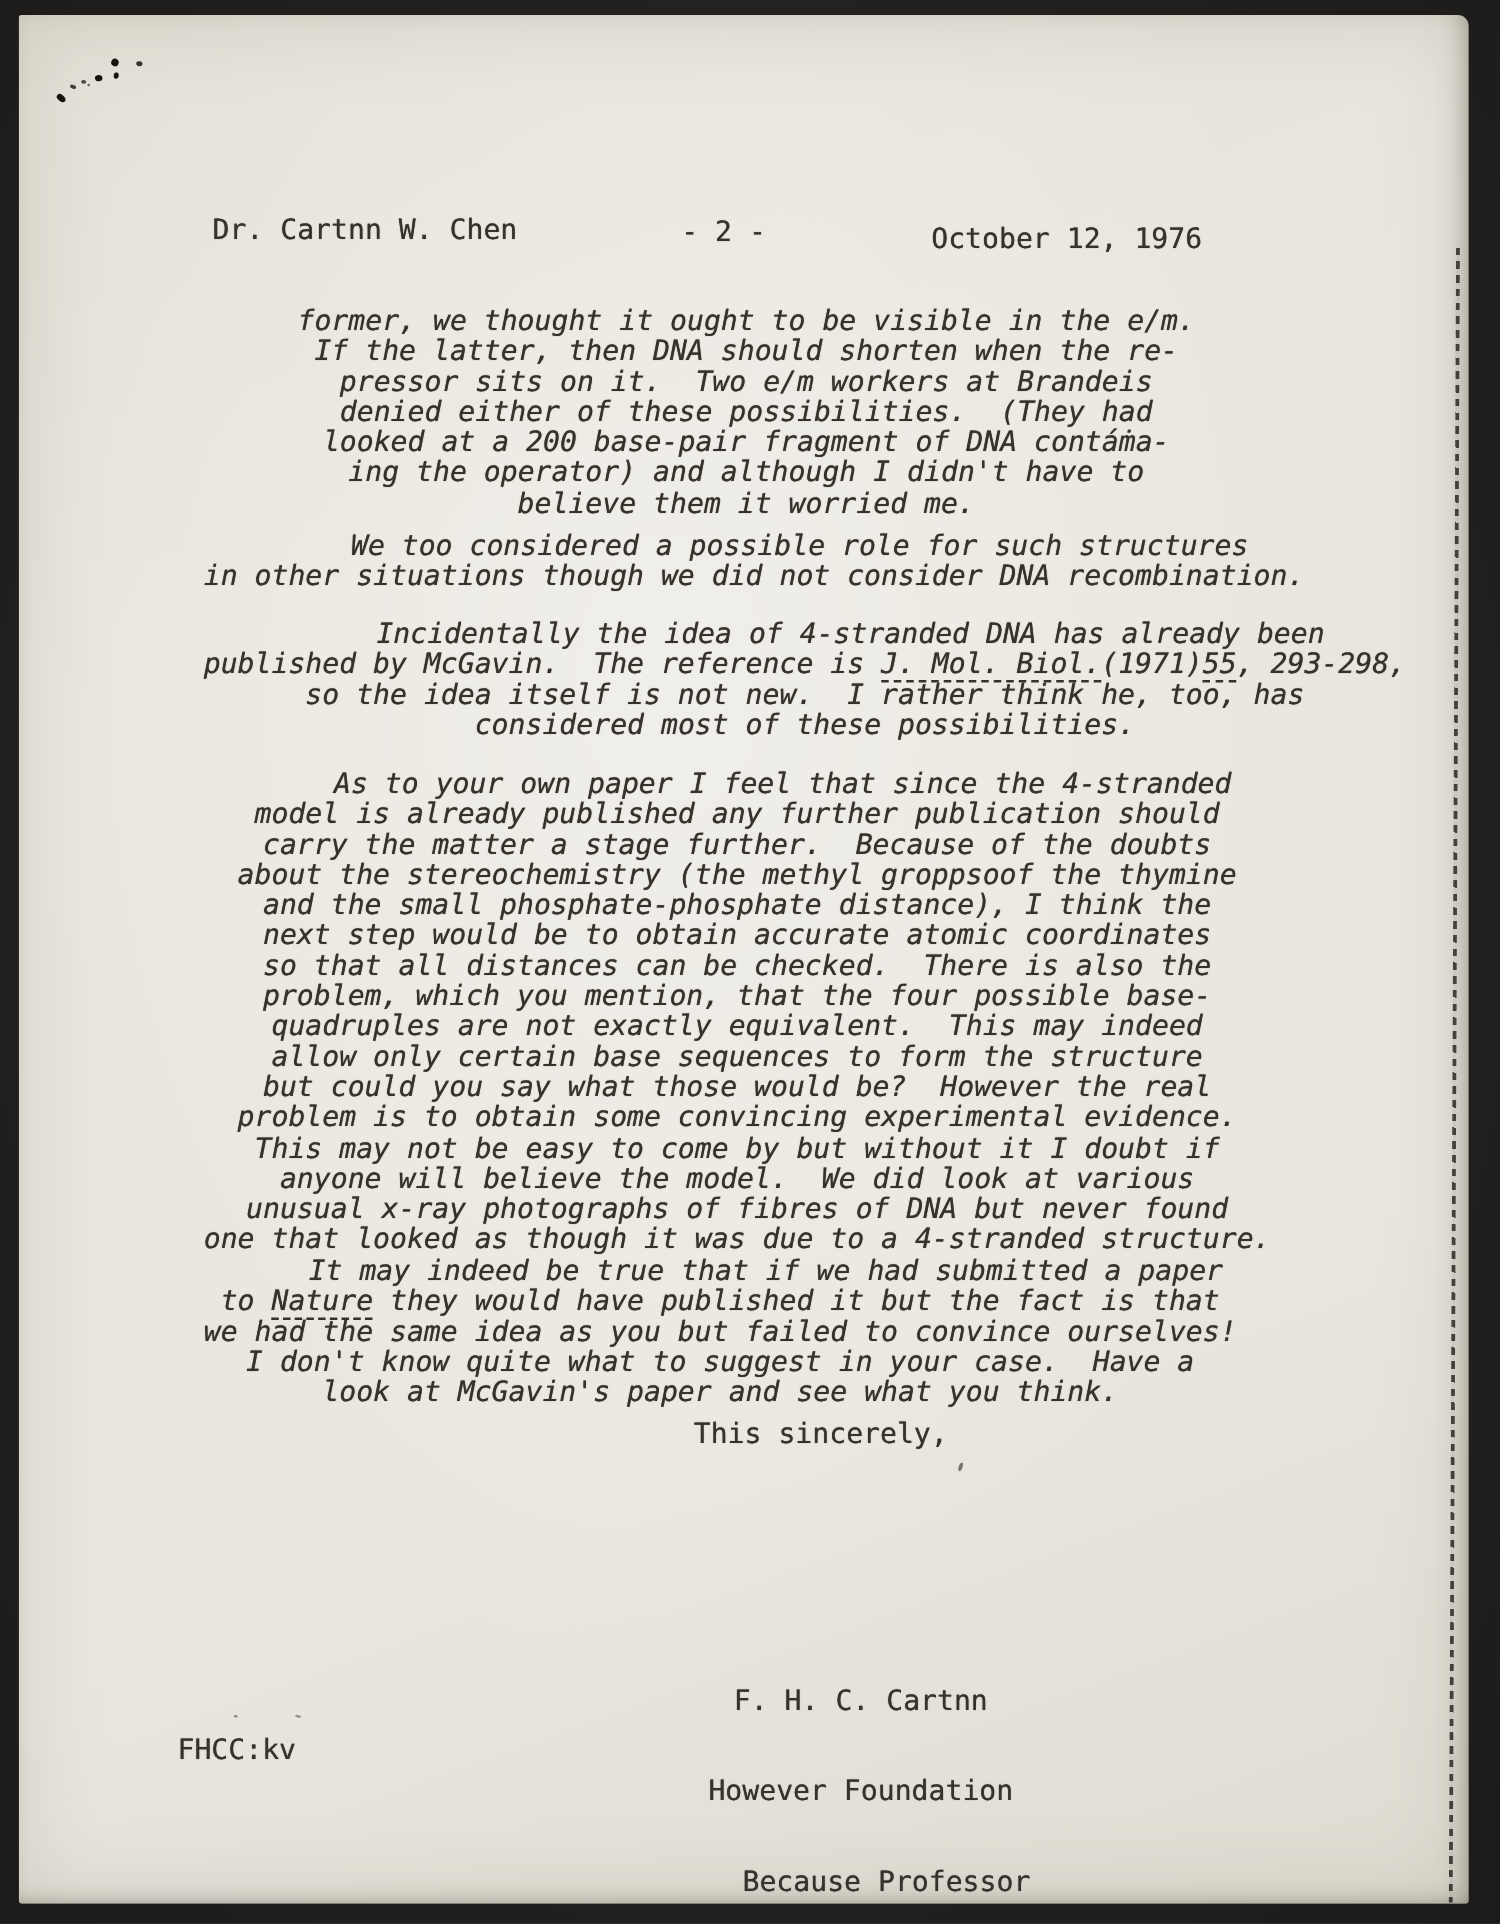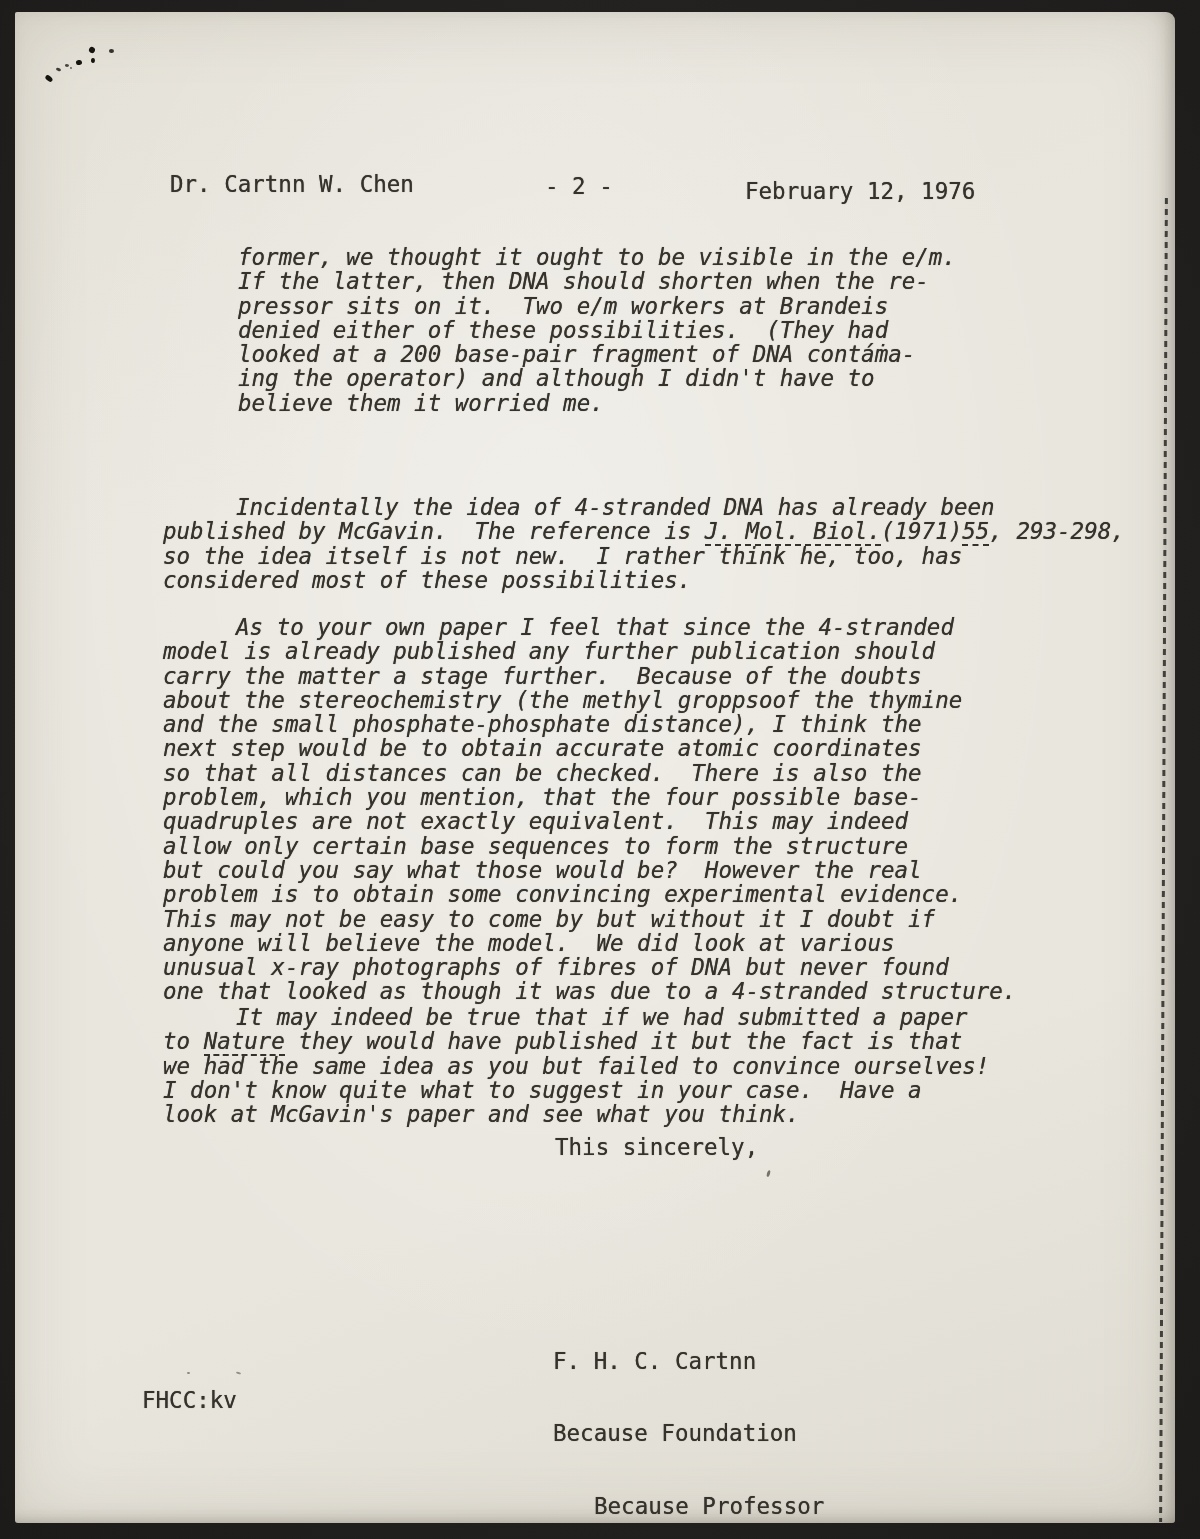--- a/index.html
+++ b/index.html
@@ -4,20 +4,21 @@
 <style>
   html,body { margin:0; padding:0; }
   .page {
     position: relative;
     width: 1200px;
     height: 1539px;
     background: #232220;
     background-image: radial-gradient(ellipse at 50% 45%, #2a2926 0%, #232220 55%, #1c1b19 100%);
     overflow: hidden;
     font-family: "DejaVu Sans Mono", monospace;
+    text-align: center;
   }
   .paper {
     position: absolute;
     left: 15px; top: 12px;
     width: 1160px; height: 1511px;
     background: #e9e6de;
     background-image:
       radial-gradient(ellipse at 45% 35%, rgba(255,255,255,0.35) 0%, rgba(255,255,255,0) 60%),
       linear-gradient(160deg, rgba(214,209,196,0.25) 0%, rgba(233,230,222,0) 30%, rgba(233,230,222,0) 70%, rgba(205,200,187,0.35) 100%);
     border-radius: 2px 9px 3px 3px;
@@ -72,28 +73,29 @@
   <div class="speck" style="left:70px;top:67px;width:2px;height:2px;opacity:.6;"></div>
 
   <div class="speck" style="left:187px;top:1372px;width:3px;height:2px;opacity:.45;"></div>
   <div class="speck" style="left:236px;top:1372px;width:5px;height:2px;opacity:.4;transform:rotate(15deg);"></div>
   <div class="speck" style="left:767px;top:1170px;width:3px;height:7px;opacity:.55;transform:rotate(14deg);border-radius:60% 40% 60% 40%;"></div>
 
   <div class="perf-line"></div>
 
   <div class="txt" style="left:170px;top:172px;">Dr. Cartnn W. Chen</div>
   <div class="txt" style="left:545px;top:174px;">- 2 -</div>
-  <div class="txt" style="left:745px;top:179px;">February 12, 1976</div>
+  <div class="txt" style="left:745px;top:179px;">October 12, 1976</div>
 
   <div class="txt para" style="left:238px;top:245px;"><div class="line">former, we thought it ought to be visible in the e/m.</div><div class="line">If the latter, then DNA should shorten when the re-</div><div class="line">pressor sits on it.  Two e/m workers at Brandeis</div><div class="line">denied either of these possibilities.  (They had</div><div class="line">looked at a 200 base-pair fragment of DNA contáṁa-</div><div class="line">ing the operator) and although I didn't have to</div><div class="line">believe them it worried me.</div></div>
+  <div class="txt para pf" style="left:163px;top:425px;"><div class="line">We too considered a possible role for such structures</div><div class="line">in other situations though we did not consider DNA recombination.</div></div>
   <div class="txt para pf" style="left:163px;top:495px;"><div class="line">Incidentally the idea of 4-stranded DNA has already been</div><div class="line"><span>published by McGavin.  The reference is </span><span class="u">J. Mol. Biol.</span><span>(1971)</span><span class="u">55</span><span>, 293-298,</span></div><div class="line">so the idea itself is not new.  I rather think he, too, has</div><div class="line">considered most of these possibilities.</div></div>
   <div class="txt para pf" style="left:163px;top:615px;"><div class="line">As to your own paper I feel that since the 4-stranded</div><div class="line">model is already published any further publication should</div><div class="line">carry the matter a stage further.  Because of the doubts</div><div class="line">about the stereochemistry (the methyl groppsoof the thymine</div><div class="line">and the small phosphate-phosphate distance), I think the</div><div class="line">next step would be to obtain accurate atomic coordinates</div><div class="line">so that all distances can be checked.  There is also the</div><div class="line">problem, which you mention, that the four possible base-</div><div class="line">quadruples are not exactly equivalent.  This may indeed</div><div class="line">allow only certain base sequences to form the structure</div><div class="line">but could you say what those would be?  However the real</div><div class="line">problem is to obtain some convincing experimental evidence.</div><div class="line">This may not be easy to come by but without it I doubt if</div><div class="line">anyone will believe the model.  We did look at various</div><div class="line">unusual x-ray photographs of fibres of DNA but never found</div><div class="line">one that looked as though it was due to a 4-stranded structure.</div></div>
   <div class="txt para pf" style="left:163px;top:1005px;"><div class="line">It may indeed be true that if we had submitted a paper</div><div class="line"><span>to </span><span class="u">Nature</span><span> they would have published it but the fact is that</span></div><div class="line">we had the same idea as you but failed to convince ourselves!</div><div class="line">I don't know quite what to suggest in your case.  Have a</div><div class="line">look at McGavin's paper and see what you think.</div></div>
 
   <div class="txt" style="left:555px;top:1135px;">This sincerely,</div>
   <div class="txt sig" style="left:553px;top:1300px;">
     <div class="line">F. H. C. Cartnn</div>
-    <div class="line">Because Foundation</div>
+    <div class="line">However Foundation</div>
     <div class="line sig-title">Because Professor</div>
   </div>
   <div class="txt" style="left:142px;top:1388px;">FHCC:kv</div>
 
 </div>
 
 </body></html>

